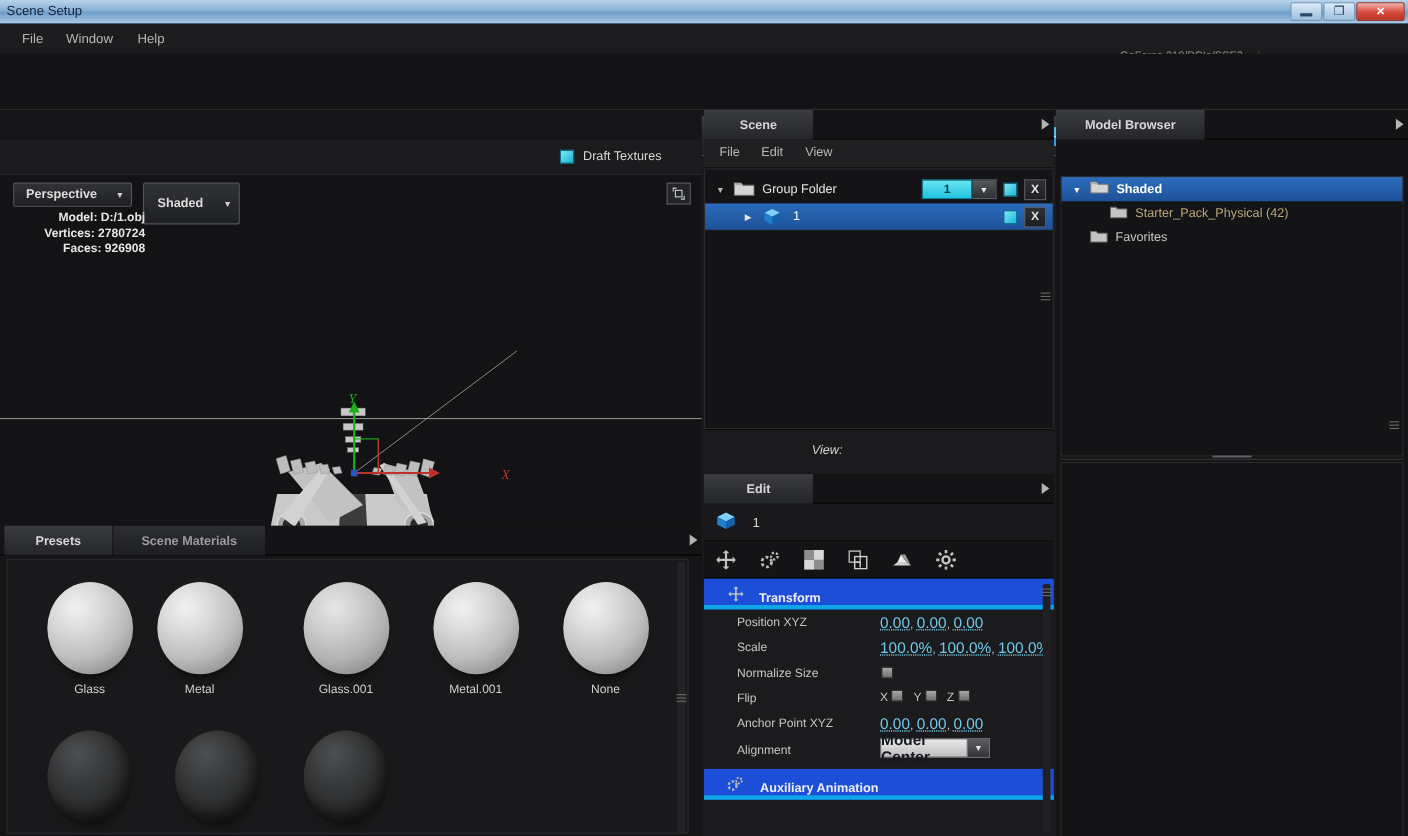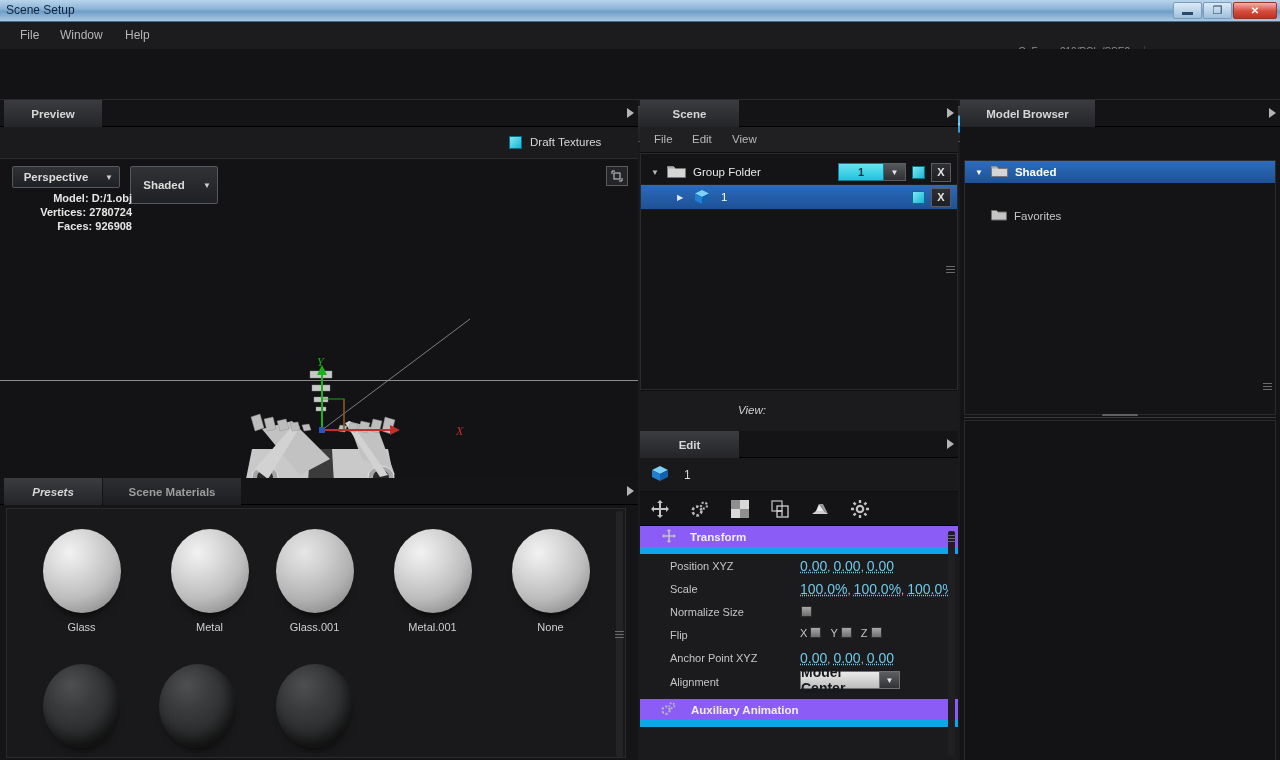--- a/index.html
+++ b/index.html
@@ -150,22 +150,22 @@
             background:#141416; border:1px solid #2a2a2c; }
   .mrow { position:absolute; left:0; width:100%; height:22px; display:flex; align-items:center; }
   .mrow.sel { background:linear-gradient(to bottom,#2d6cbd,#1d5196); }
   
   #edit { left:640px; top:431px; width:318px; height:329px; background:#1b1b1d; }
   #edHead { position:absolute; left:0; top:27px; width:100%; height:34px;
             background:#19191b; border-bottom:1px solid #0e0e10; display:flex; align-items:center;}
   #edIcons { position:absolute; left:0; top:61px; width:100%; height:34px;
              background:#141416; border-bottom:1px solid #000; display:flex; align-items:center; }
   .edico { width:40px; height:34px; display:flex; align-items:center; justify-content:center; }
-  .grpHead { height:28px; display:flex; align-items:center; background:#8b5cf6;
-             border-bottom:7px solid #0ea5e9; }
+  .grpHead { height:28px; display:flex; align-items:flex-end; background:#1d4ed8;
+             border-bottom:4px solid #0ea5e9; }
   .grpHead .gt { font-size:11.5px; font-weight:bold; color:#efefef; }
   .prow { height:23px; display:flex; align-items:center; font-size:11px; color:#c5c5c5; }
   .prow .pl { position:absolute; left:30px; }
   .pv { color:#6fc9e8; text-decoration:underline; text-decoration-style:dotted; font-size:14px; }
   .sbar { position:absolute; width:7px; background:#242426; border-radius:2px; }
   .grip { position:absolute; width:9px; height:8px; }
   .grip i { display:block; height:1px; background:#6a6a6c; margin-bottom:2px; }
 </style>
 </head>
 <body>
@@ -272,24 +272,20 @@
 
   <div class="tbtn" style="left:1109px; width:45px; justify-content:center;">
     <div class="lbl">X</div>
   </div>
   <div class="tbtn" style="left:1159px; width:113px; justify-content:center;">
     <div class="lbl">OK</div>
   </div>
 </div>
 
 <div class="panel" id="preview">
-  <div class="ptabs">
-    <div class="ptab" style="left:4px; width:98px;">Preview</div>
-    <div class="ptri"></div>
-  </div>
 
   <div id="prevHdr">
     <span class="cyanchk" style="position:absolute;left:509px;top:9px;"></span>
     <span style="position:absolute;left:530px;top:9px;font-size:11.5px;color:#d8d8d8;">Draft Textures</span>
   </div>
 
   <div id="viewport">
 
     <div style="position:absolute;left:0;top:221px;width:638px;height:1px;background:#8d8d8d;"></div>
 
@@ -439,31 +435,31 @@
             <path d="M9 4l3 4H6z" fill="#cfcfcf"></path>
             <path d="M5 14h8" stroke="#cfcfcf" stroke-width="1.2"></path>
           </svg>
       </div>
     </div>
   </div>
 </div>
 
 <div class="panel" id="presets">
   <div class="ptabs">
-    <div class="ptab" style="left:4px; width:98px;font-style:italic;">Presets</div>
+    <div class="ptab" style="left:4px; width:98px;">Presets</div>
     <div class="ptab inactive" style="left:103px; width:138px;">Scene Materials</div>
     <div class="ptri"></div>
   </div>
 
   <div id="matgrid">
     <div class="mcell" style="left:16px; top:20px;">
       <div class="msphere"></div>
       <div class="mlbl">Glass</div>
       </div>
-    <div class="mcell" style="left:144px; top:20px;">
+    <div class="mcell" style="left:116px; top:20px;">
       <div class="msphere"></div>
       <div class="mlbl">Metal</div>
       </div>
     <div class="mcell" style="left:249px; top:20px;">
       <div class="msphere" style="background:radial-gradient(circle at 36% 28%, #e6e6e6 0%, #d0d0d0 28%, #b2b2b2 60%, #888 88%, #6b6b6b 100%);"></div>
       <div class="mlbl">Glass.001</div>
       </div>
     <div class="mcell" style="left:367px; top:20px;">
       <div class="msphere"></div>
       <div class="mlbl">Metal.001</div>
@@ -595,20 +591,27 @@
   <div id="mbtree">
     <div class="mrow sel" style="top:0px;">
       <span style="margin-left:10px;font-size:8px;color:#fff;">▼</span>
       <span style="margin-left:8px;">
         <svg width="17" height="13" viewBox="0 0 17 13">
             <path d="M.5 1.5h5l2 2h9v8H.5z" fill="#d5d5d5" stroke="#777"></path>
             <path d="M.5 1.5h5l2 2h-7z" fill="#adadad"></path>
           </svg></span>
       <span style="margin-left:7px;font-size:11.5px;color:#ffffff;font-weight:bold;">Shaded</span>
     </div>
+    <div class="mrow" style="top:22px;">
+      <span style="margin-left:44px;">
+        <svg width="16" height="12" viewBox="0 0 16 12">
+            <path d="M.5 1.5h5l1.5 1.5h8.5v8H.5z" fill="#c4c4c4" stroke="#6e6e6e"></path>
+          </svg></span>
+      <span style="margin-left:7px;font-size:11.5px;color:#b9a678;">Starter_Pack_Physical (42)</span>
+    </div>
     <div class="mrow" style="top:44px;">
       <span style="margin-left:26px;">
         <svg width="16" height="12" viewBox="0 0 16 12">
             <path d="M.5 1.5h5l1.5 1.5h8.5v8H.5z" fill="#c4c4c4" stroke="#6e6e6e"></path>
           </svg></span>
       <span style="margin-left:7px;font-size:11.5px;color:#c6c6c6;">Favorites</span>
     </div>
     <div class="grip" style="right:3px; top:222px;">
         <i></i>
         <i></i>

